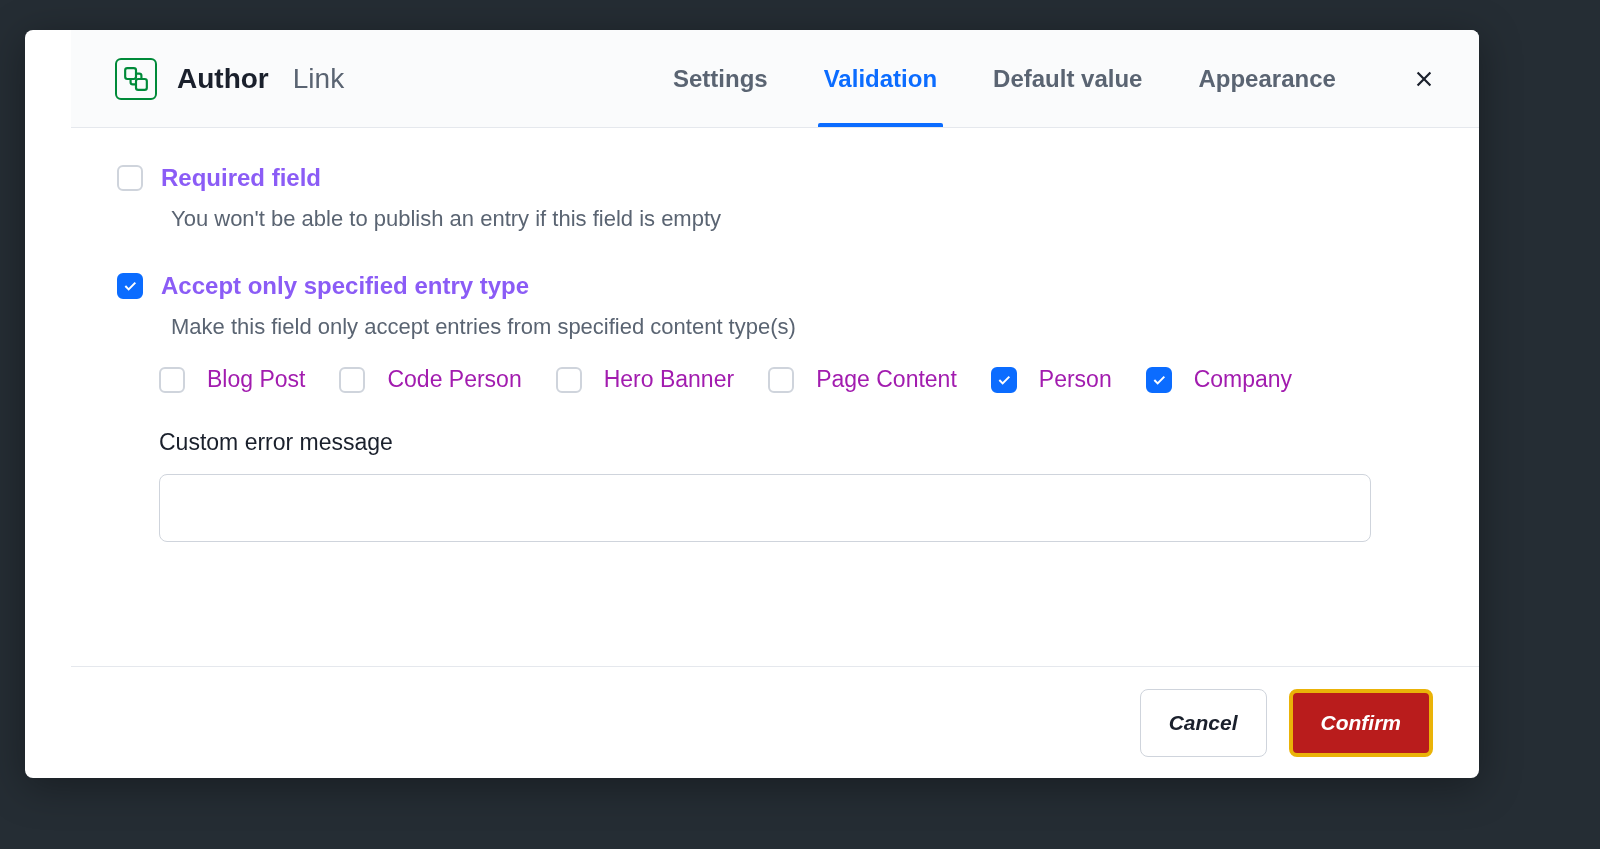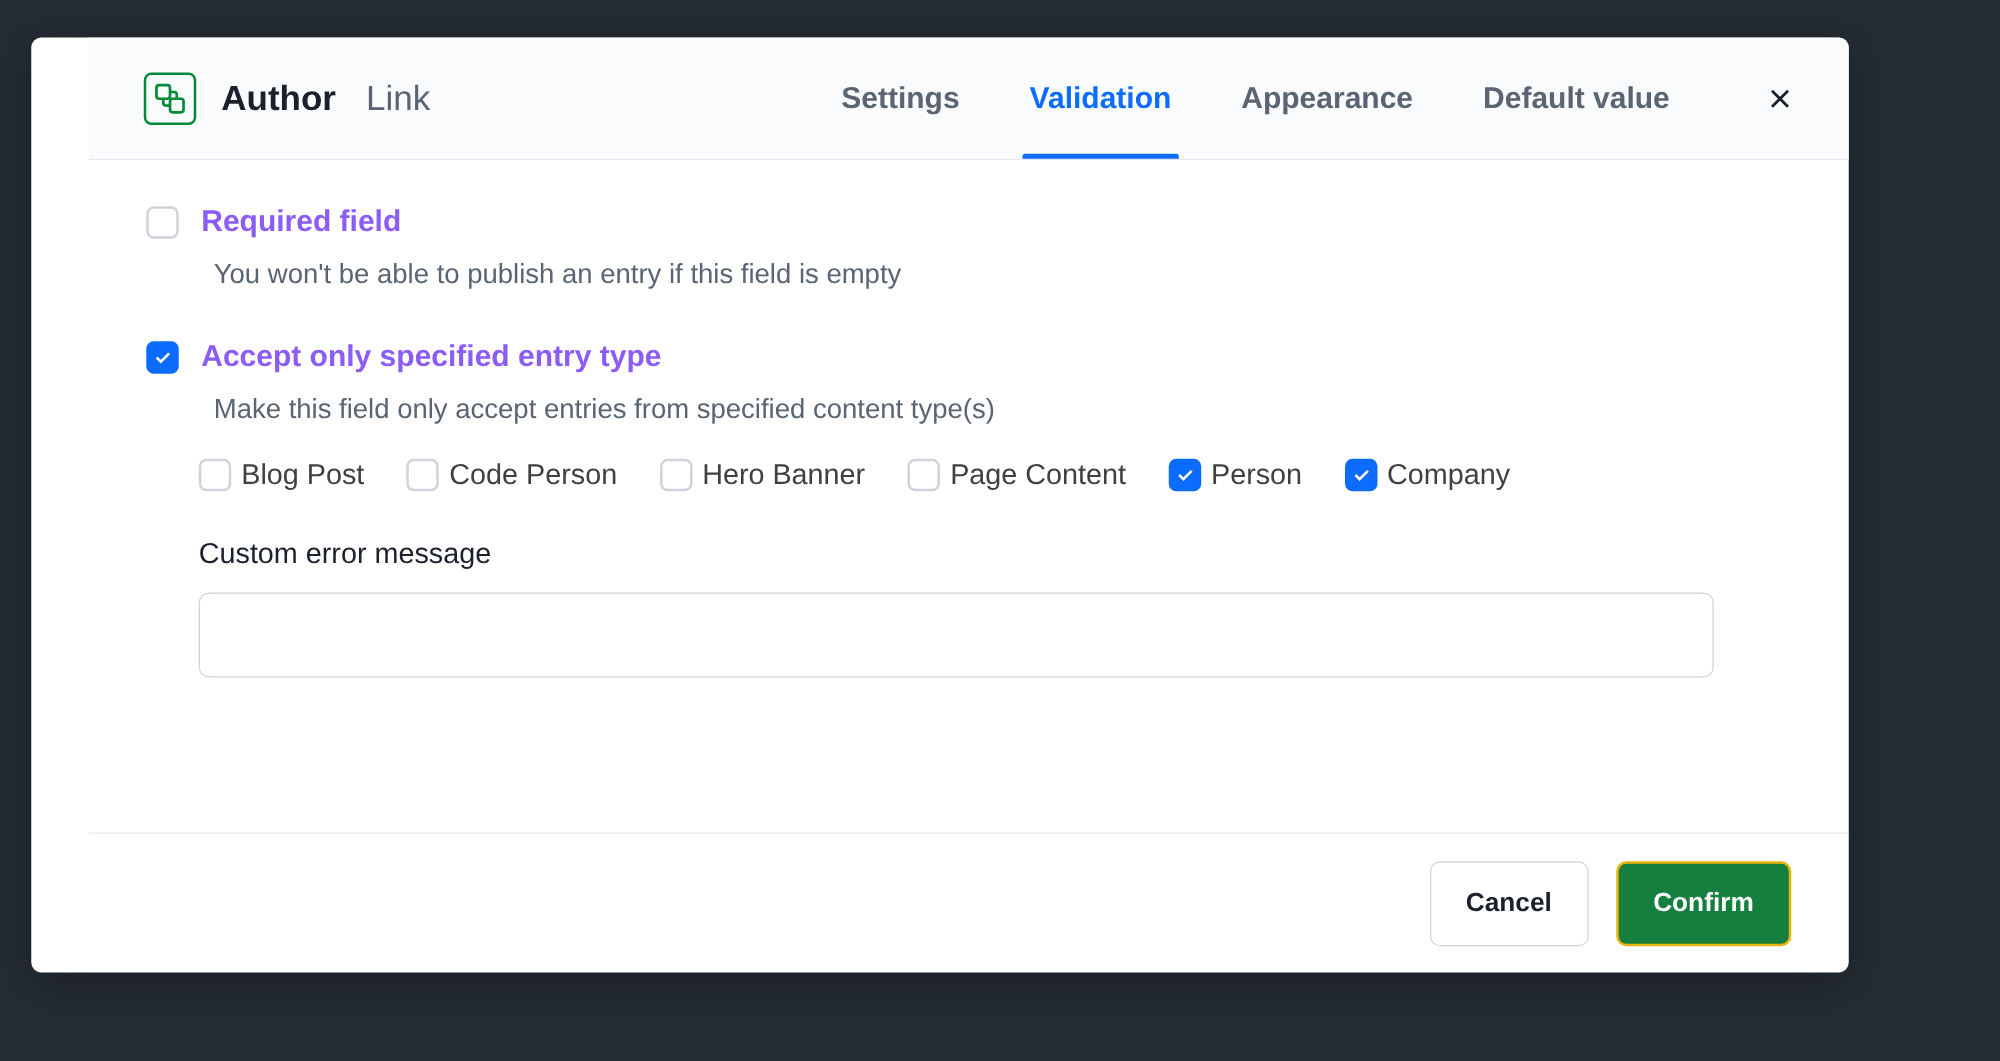--- a/index.html
+++ b/index.html
@@ -56,38 +56,38 @@
 
   .checkbox {
     width: 26px; height: 26px; border-radius: 6px; border: 2px solid #cfd4dc;
     background:#fff; display:inline-flex; align-items:center; justify-content:center;
     cursor:pointer; flex: 0 0 auto;
   }
   .checkbox.checked { background:#0b6cff; border-color:#0b6cff; }
   .checkbox.checked svg { width:16px; height:16px; stroke:#fff; stroke-width:3; fill:none; }
 
   .type-row { margin-left: 42px; margin-top: 26px; display:flex; flex-wrap:wrap; gap: 28px 34px; }
-  .type-item { display:flex; align-items:center; gap: 8px; font-size: 23px; color:#404040; }
+  .type-item { display:flex; align-items:center; gap: 22px; font-size: 23px; color:#a21caf; }
 
   .err-label { margin-left: 42px; margin-top: 36px; font-size: 23px; color:#1a202c; }
   .err-input-wrap { margin-left: 42px; margin-top: 18px; }
   .err-input {
     width: 100%; max-width: 1212px; height: 68px;
     border: 1px solid #cfd4dc; border-radius: 8px;
     font-size: 20px; padding: 0 18px; color:#1a202c; background:#fff;
   }
 
   .modal-footer {
     height: 112px; border-top: 1px solid #e5e8ed;
     display:flex; align-items:center; justify-content:flex-end;
     padding: 0 46px; gap: 22px;
   }
-  .btn { height: 68px; padding: 0 28px; border-radius: 8px; font-size: 21px; font-weight:600; cursor:pointer; display:flex; align-items:center; }
+  .btn { height: 68px; padding: 0 28px; border-radius: 8px; font-size: 21px; font-weight:600; cursor:pointer; display:flex; align-items:center;font-style:italic; }
   .btn-secondary { background:#fff; border:1px solid #cfd4dc; color:#1a202c; }
-  .btn-primary { background:#15803d; border:2px solid #eab308; color:#fff; }
+  .btn-primary { background:#b91c1c; border:4px solid #eab308; color:#fff; }
 </style>
 </head>
 <body>
 
 <div class="backdrop"></div>
 
 <div class="modal">
 
   <div class="modal-header">
     <div class="field-icon">
@@ -97,22 +97,22 @@
         <path d="M12 7h3a2 2 0 0 1 2 2v3"></path>
         <path d="M12 17H9a2 2 0 0 1-2-2v-3"></path>
       </svg>
     </div>
     <span class="field-title">Author</span>
     <span class="field-type">Link</span>
 
     <div class="tabs">
       <div class="tab">Settings</div>
       <div class="tab active">Validation</div>
+      <div class="tab">Default value</div>
       <div class="tab">Appearance</div>
-      <div class="tab">Default value</div>
     </div>
 
     <div class="close-btn">
       <svg viewBox="0 0 24 24" fill="none">
           <path d="M5 5l14 14M19 5L5 19"></path>
         </svg>
     </div>
   </div>
 
   <div class="modal-body">

